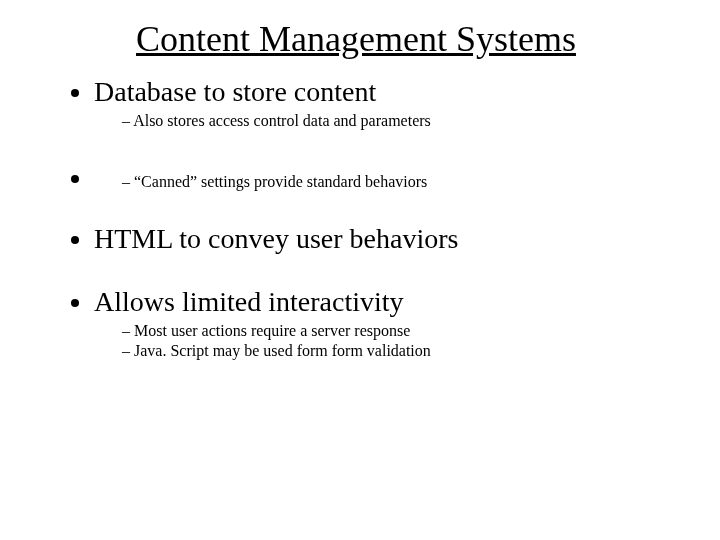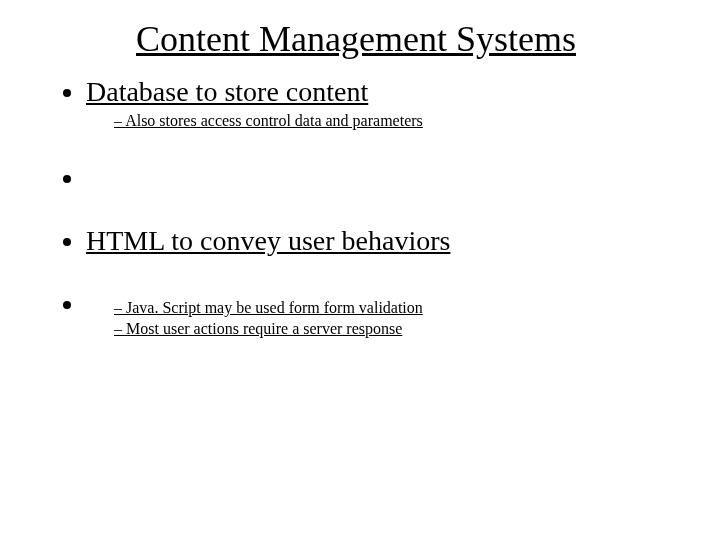--- a/index.html
+++ b/index.html
@@ -19,23 +19,22 @@
   }
   .title {
     font-size: 36px;
     text-align: center;
     text-decoration: underline;
     margin: 0 0 14px 0;
     font-weight: normal;
   }
   ul.top {
     list-style: disc;
-    margin: 0;
+    margin: 8px;
     padding-left: 46px;
-    text-decoration: underline;
   }
   ul.top > li {
     font-size: 28px;
     line-height: 1.25;
     margin-bottom: 4px;
   }
   ul.top > li.spaced {
     margin-top: 28px;
   }
   ul.sub {
@@ -61,28 +60,30 @@
 
     <li>
       <span>Database to store content</span>
       <ul class="sub">
         <li>Also stores access control data and parameters</li>
       </ul>
     </li>
 
     <li class="spaced">
       <ul class="sub">
+        <li>“Canned” settings provide standard behaviors</li>
       </ul>
     </li>
 
     <li class="spaced">
       <span>HTML to convey user behaviors</span>
     </li>
 
     <li class="spaced">
+      <span>Allows limited interactivity</span>
       <ul class="sub">
+        <li>Most user actions require a server response</li>
         <li>Java. Script may be used form form validation</li>
-        <li>Most user actions require a server response</li>
       </ul>
     </li>
 
   </ul>
 </div>
 
 </body></html>

